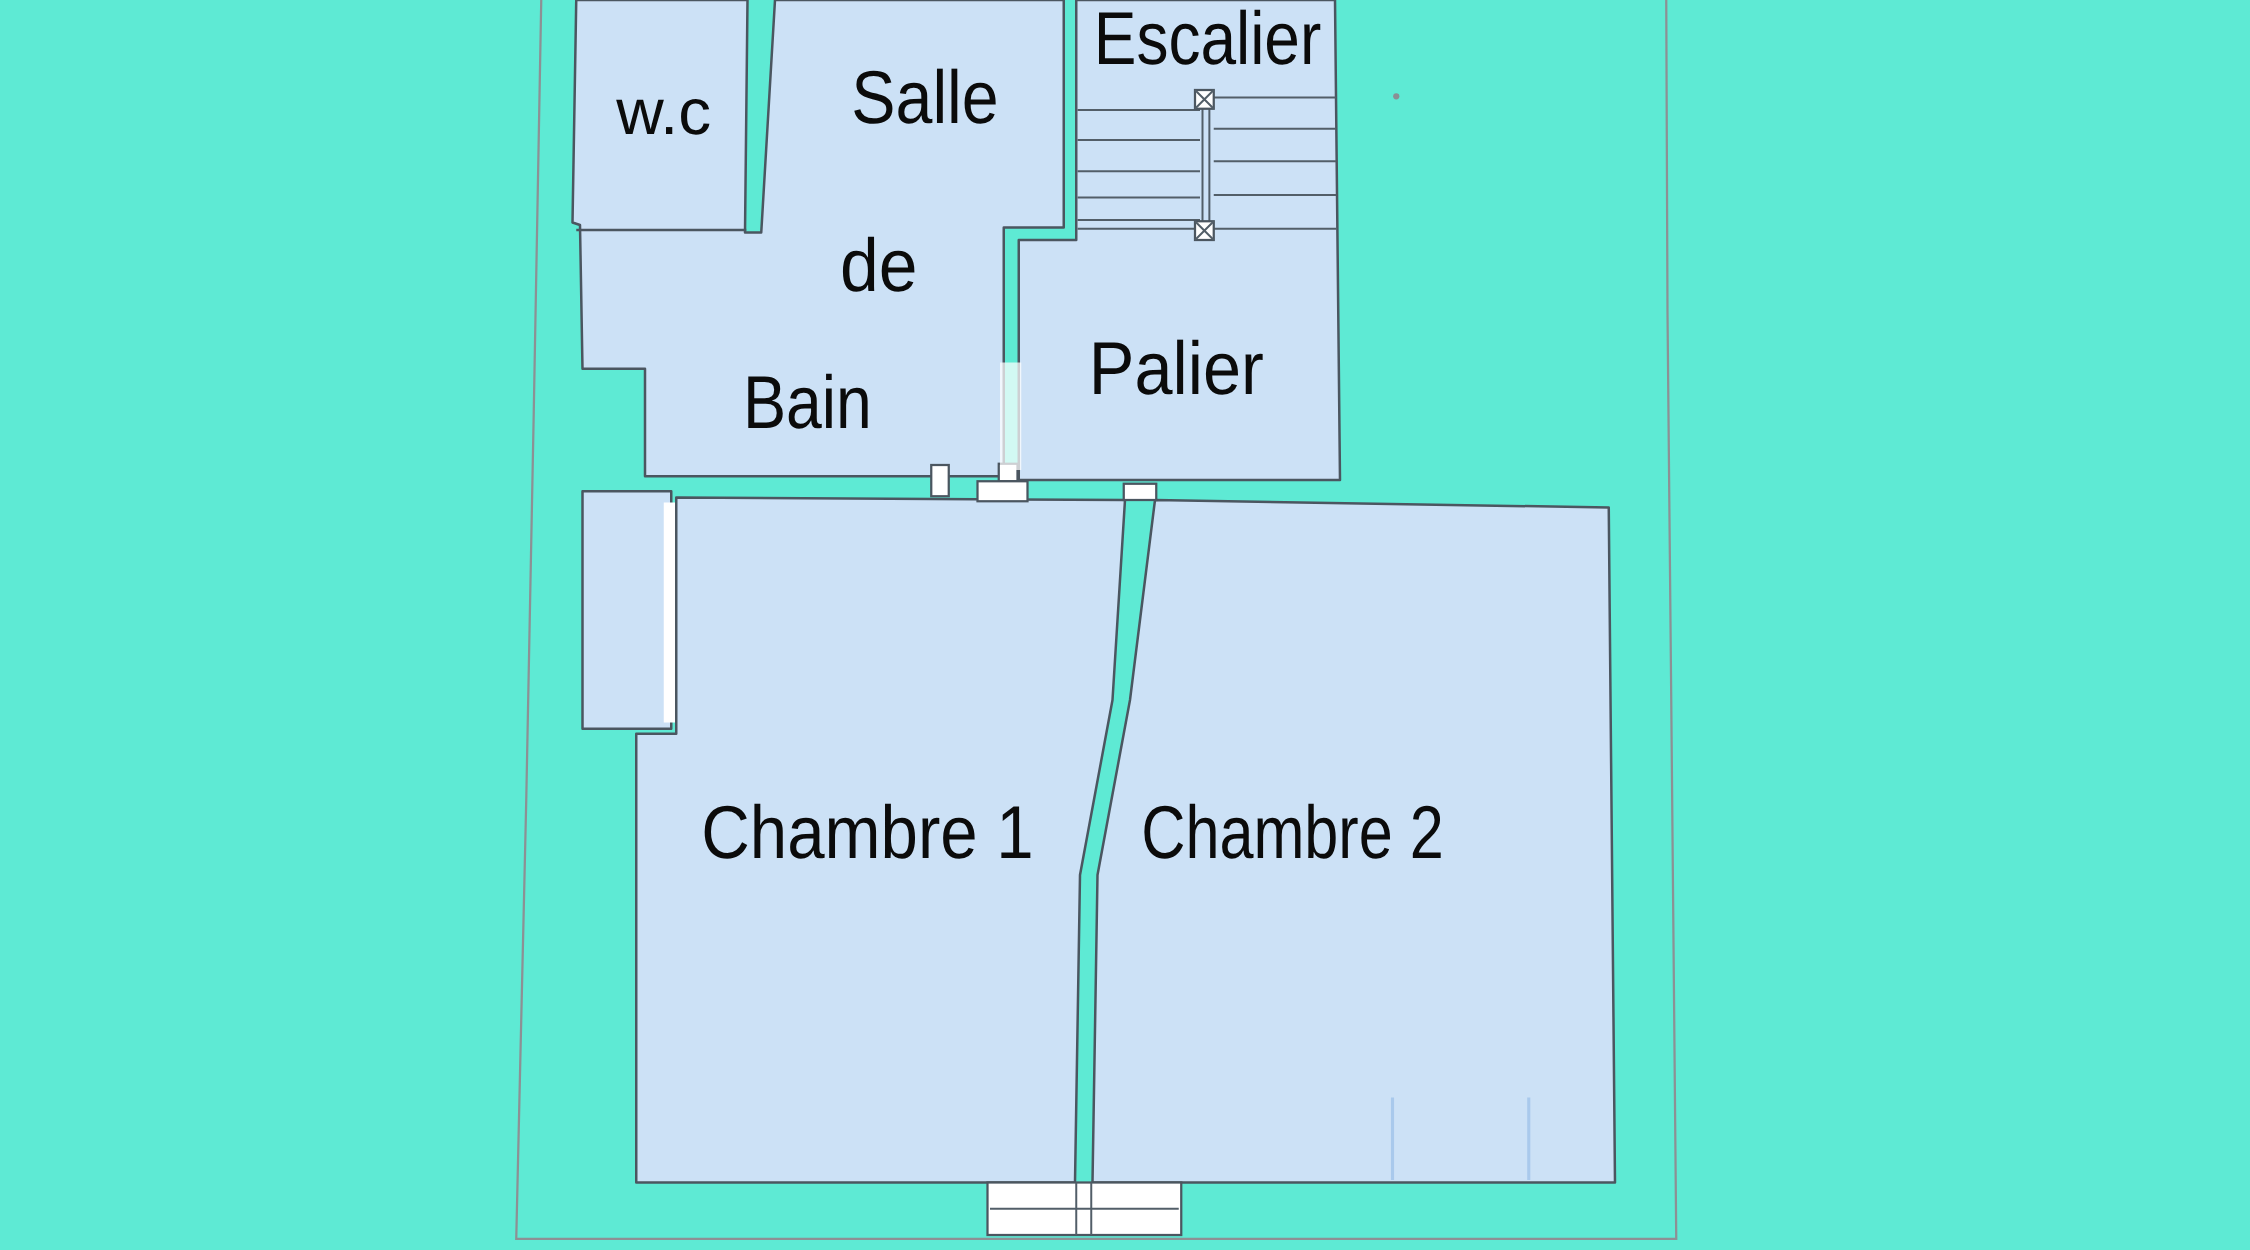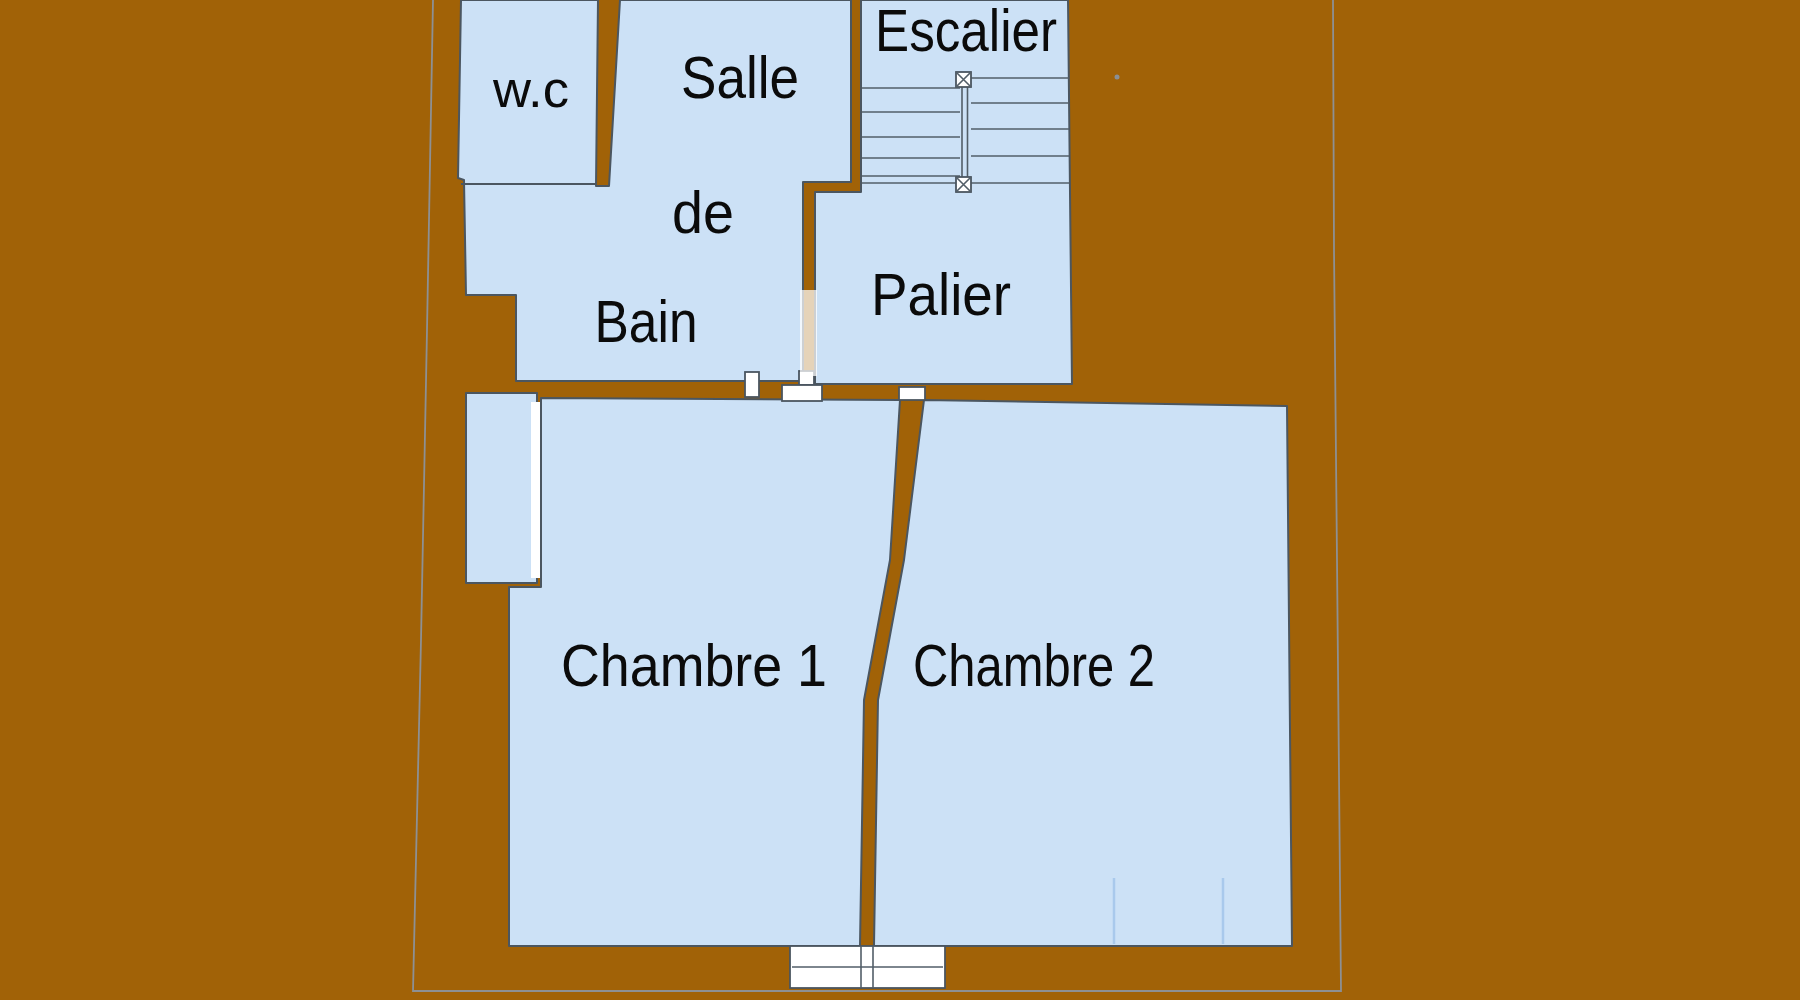--- a/index.html
+++ b/index.html
@@ -8,21 +8,21 @@
     width: 1800px;
     height: 1000px;
     background: #ffffff;
     overflow: hidden;
     font-family: "Liberation Sans", sans-serif;
   }
   #stage {
     position: relative;
     width: 1800px;
     height: 1000px;
-    background: #a16207;
+    background: #5eead4;
   }
   svg { display: block; }
 
   .room {
     stroke: #4b5660;
     stroke-width: 2;
     stroke-linejoin: round;
   }
   .wall-line {
     stroke: #4b5660;

